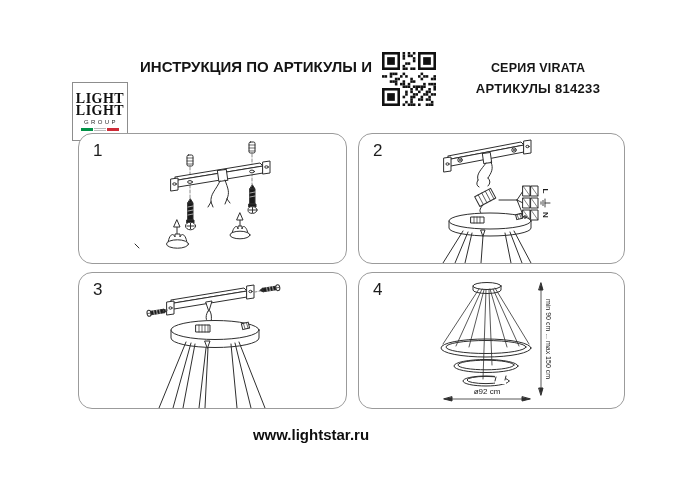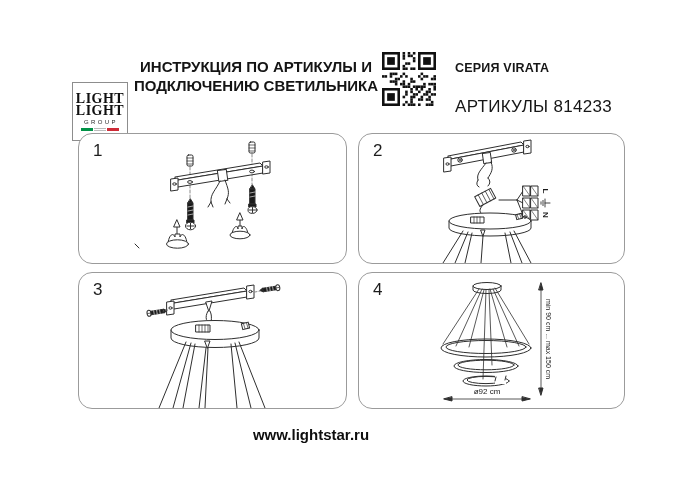--- a/index.html
+++ b/index.html
@@ -18,23 +18,23 @@
   .logo-flag{display:flex;gap:1px;margin-top:3px;height:3px;align-items:stretch;}
   .logo-flag span{width:12px;}
   .flag-green{background:#009246;}
   .flag-white{background:#fdfdfd;border-top:1px solid #bbb;border-bottom:1px solid #bbb;box-sizing:border-box;}
   .flag-red{background:#ce2b37;}
   .title{
     position:absolute;left:128px;top:57px;width:256px;text-align:center;
     font-size:15px;line-height:19px;font-weight:bold;color:#141414;
   }
   .qr{position:absolute;left:382px;top:52px;width:54px;height:54px;}
-  .series-block{position:absolute;left:455px;top:61px;width:166px;}
+  .series-block{position:absolute;left:455px;top:61px;width:166px;text-align:center;}
   .series{font-size:12.5px;font-weight:bold;letter-spacing:.2px;}
-  .articles{font-size:17px;font-weight:normal;margin-top:22px;letter-spacing:.3px;}
+  .articles{font-size:13px;font-weight:bold;margin-top:6px;letter-spacing:.3px;}
   
   .panel{position:absolute;border:1px solid #9b9b9b;border-radius:14px;background:#fff;}
   #p1{left:78px;top:133px;width:267px;height:129px;}
   #p2{left:358px;top:133px;width:265px;height:129px;}
   #p3{left:78px;top:272px;width:267px;height:135px;}
   #p4{left:358px;top:272px;width:265px;height:135px;}
   .num{position:absolute;left:14px;top:7px;font-size:17px;color:#1d1d1d;}
   .illus{position:absolute;left:0;top:0;width:100%;height:100%;}
   
   .footer{position:absolute;left:0;top:426px;width:622px;text-align:center;
@@ -49,21 +49,20 @@
   <div class="logo-group">GROUP</div>
   <div class="logo-flag">
     <span class="flag-green"></span>
       <span class="flag-white"></span>
       <span class="flag-red"></span>
   </div>
 </div>
 
 <div class="title">
   <div>ИНСТРУКЦИЯ ПО АРТИКУЛЫ И</div>
-  <div>ПОДКЛЮЧЕНИЮ СВЕТИЛЬНИКА</div>
 </div>
 
 <svg id="qr-svg" class="qr" viewBox="0 0 21 21">
     <rect x="8" y="0" width="1" height="1" fill="#111"></rect>
     <rect x="10" y="0" width="1" height="1" fill="#111"></rect>
     <rect x="12" y="0" width="1" height="1" fill="#111"></rect>
     <rect x="8" y="1" width="1" height="1" fill="#111"></rect>
     <rect x="10" y="1" width="1" height="1" fill="#111"></rect>
     <rect x="11" y="1" width="1" height="1" fill="#111"></rect>
     <rect x="8" y="2" width="1" height="1" fill="#111"></rect>

